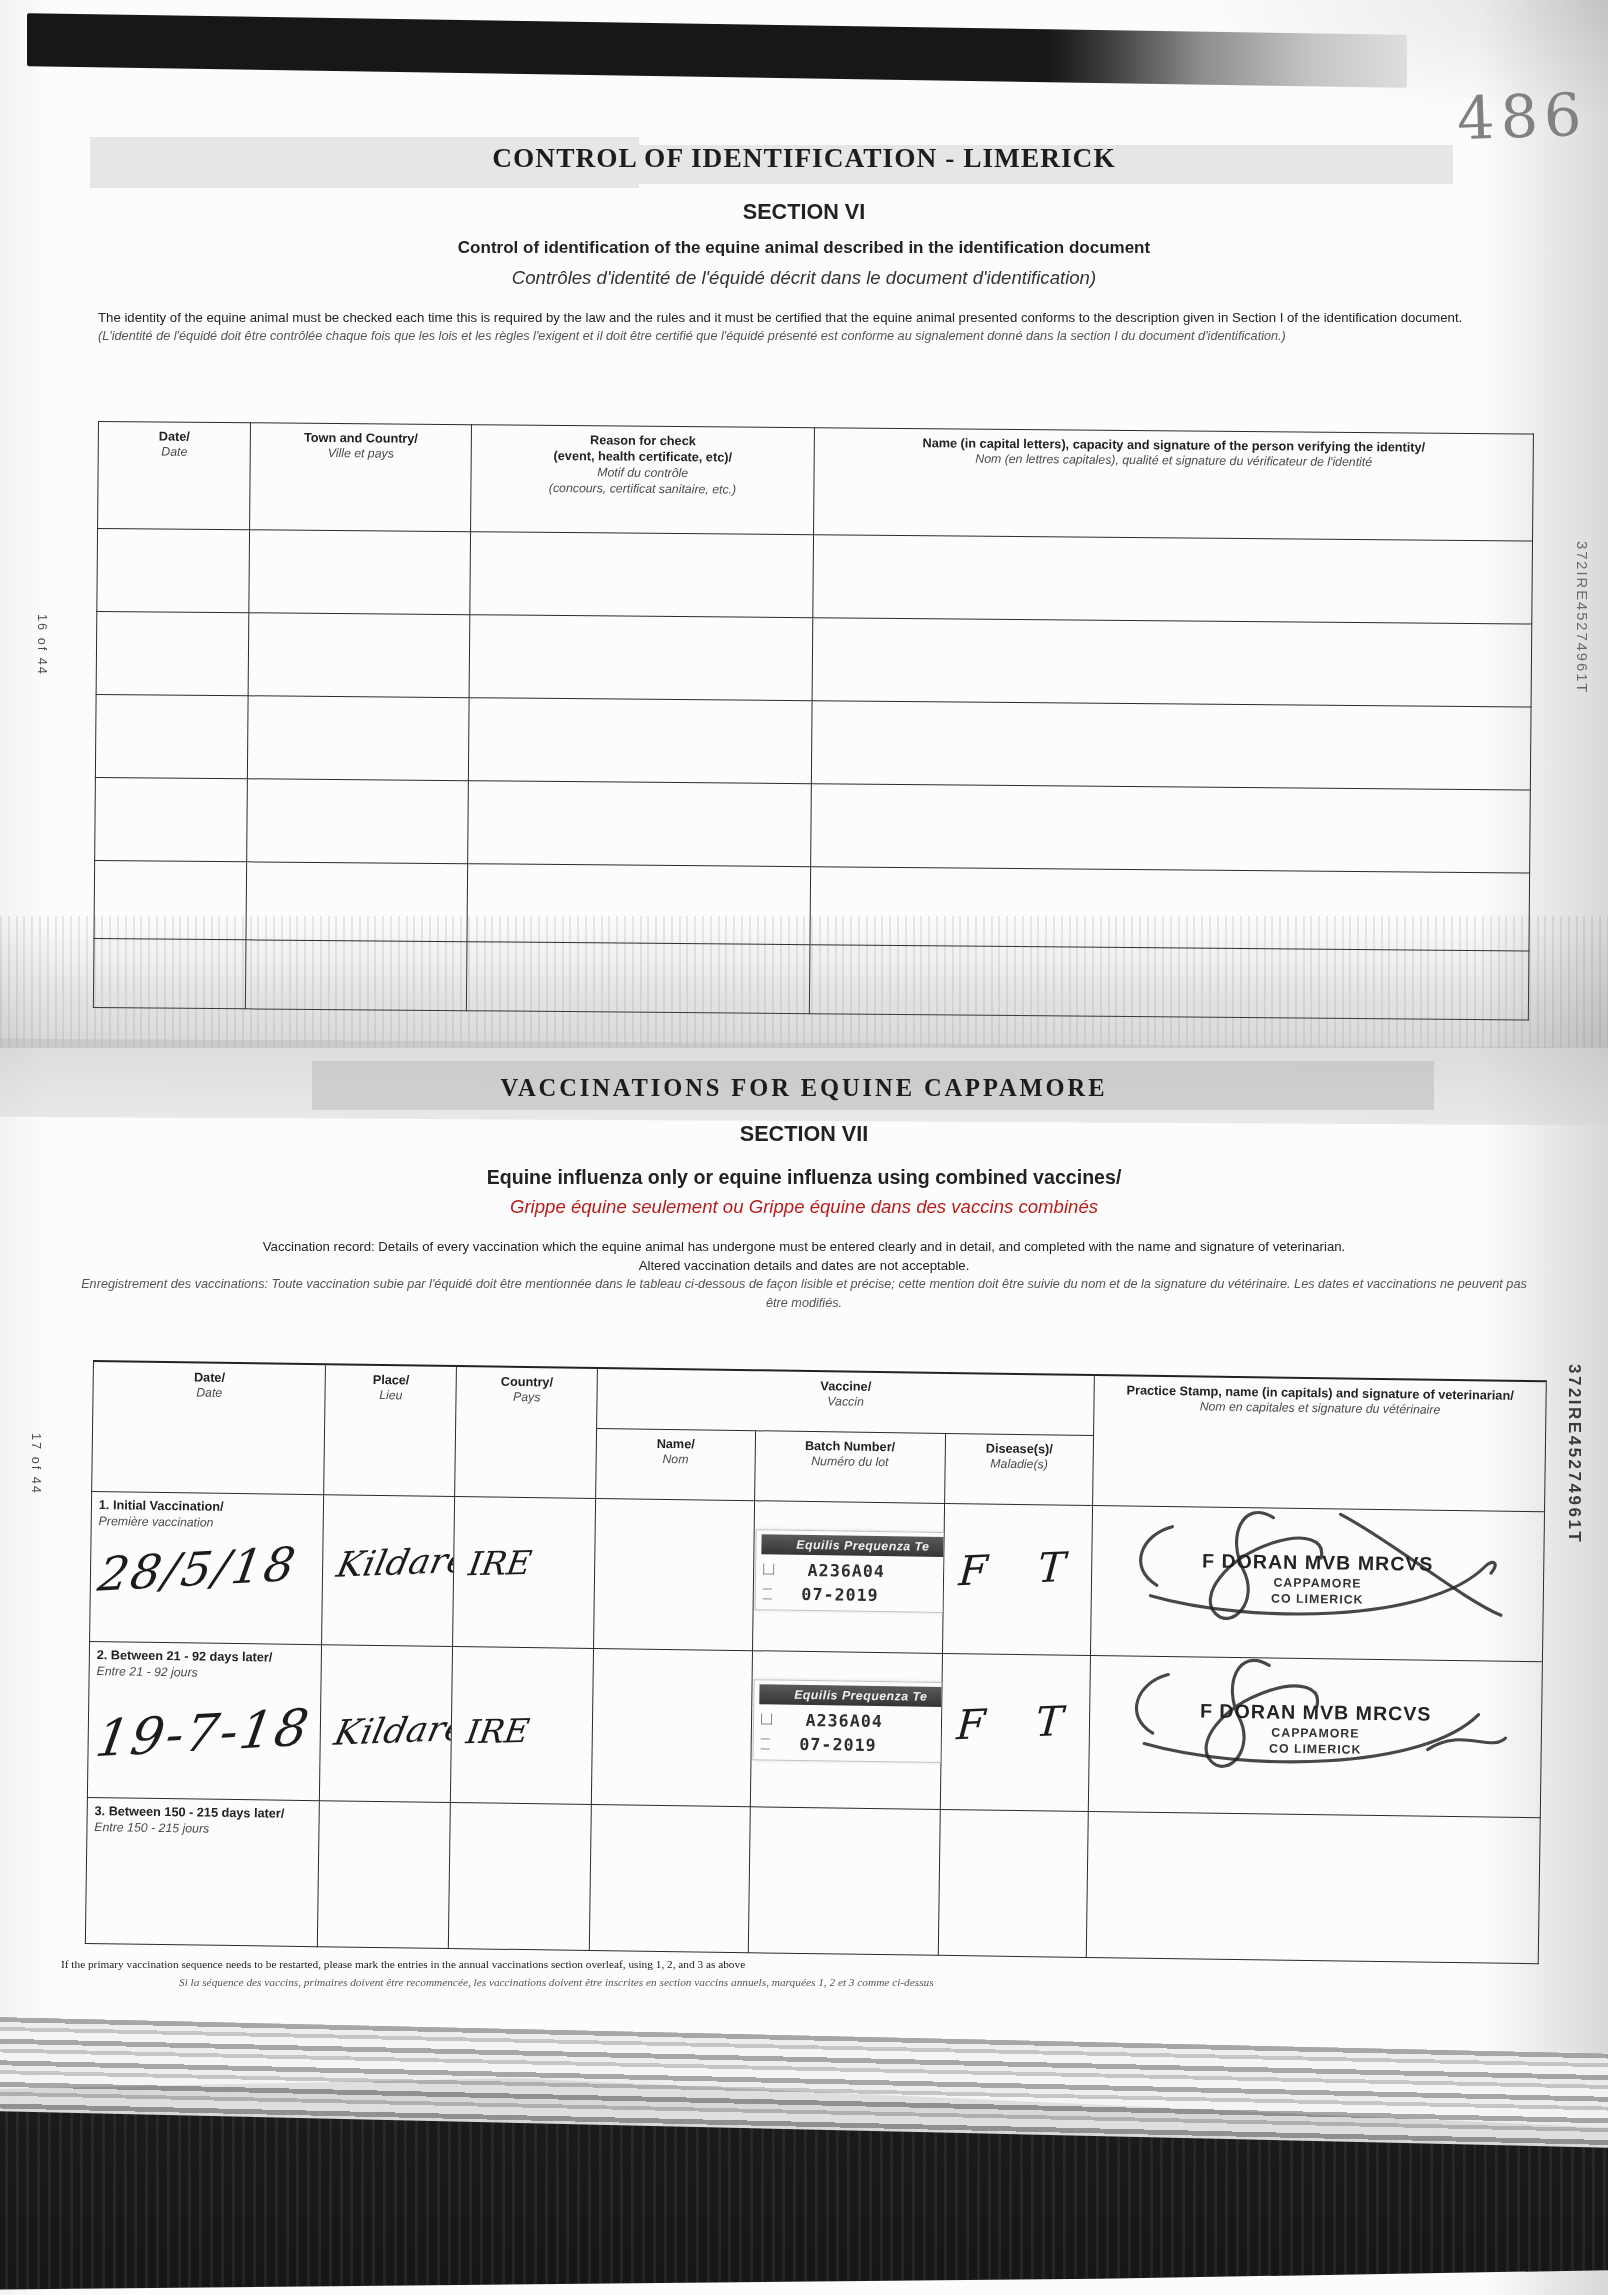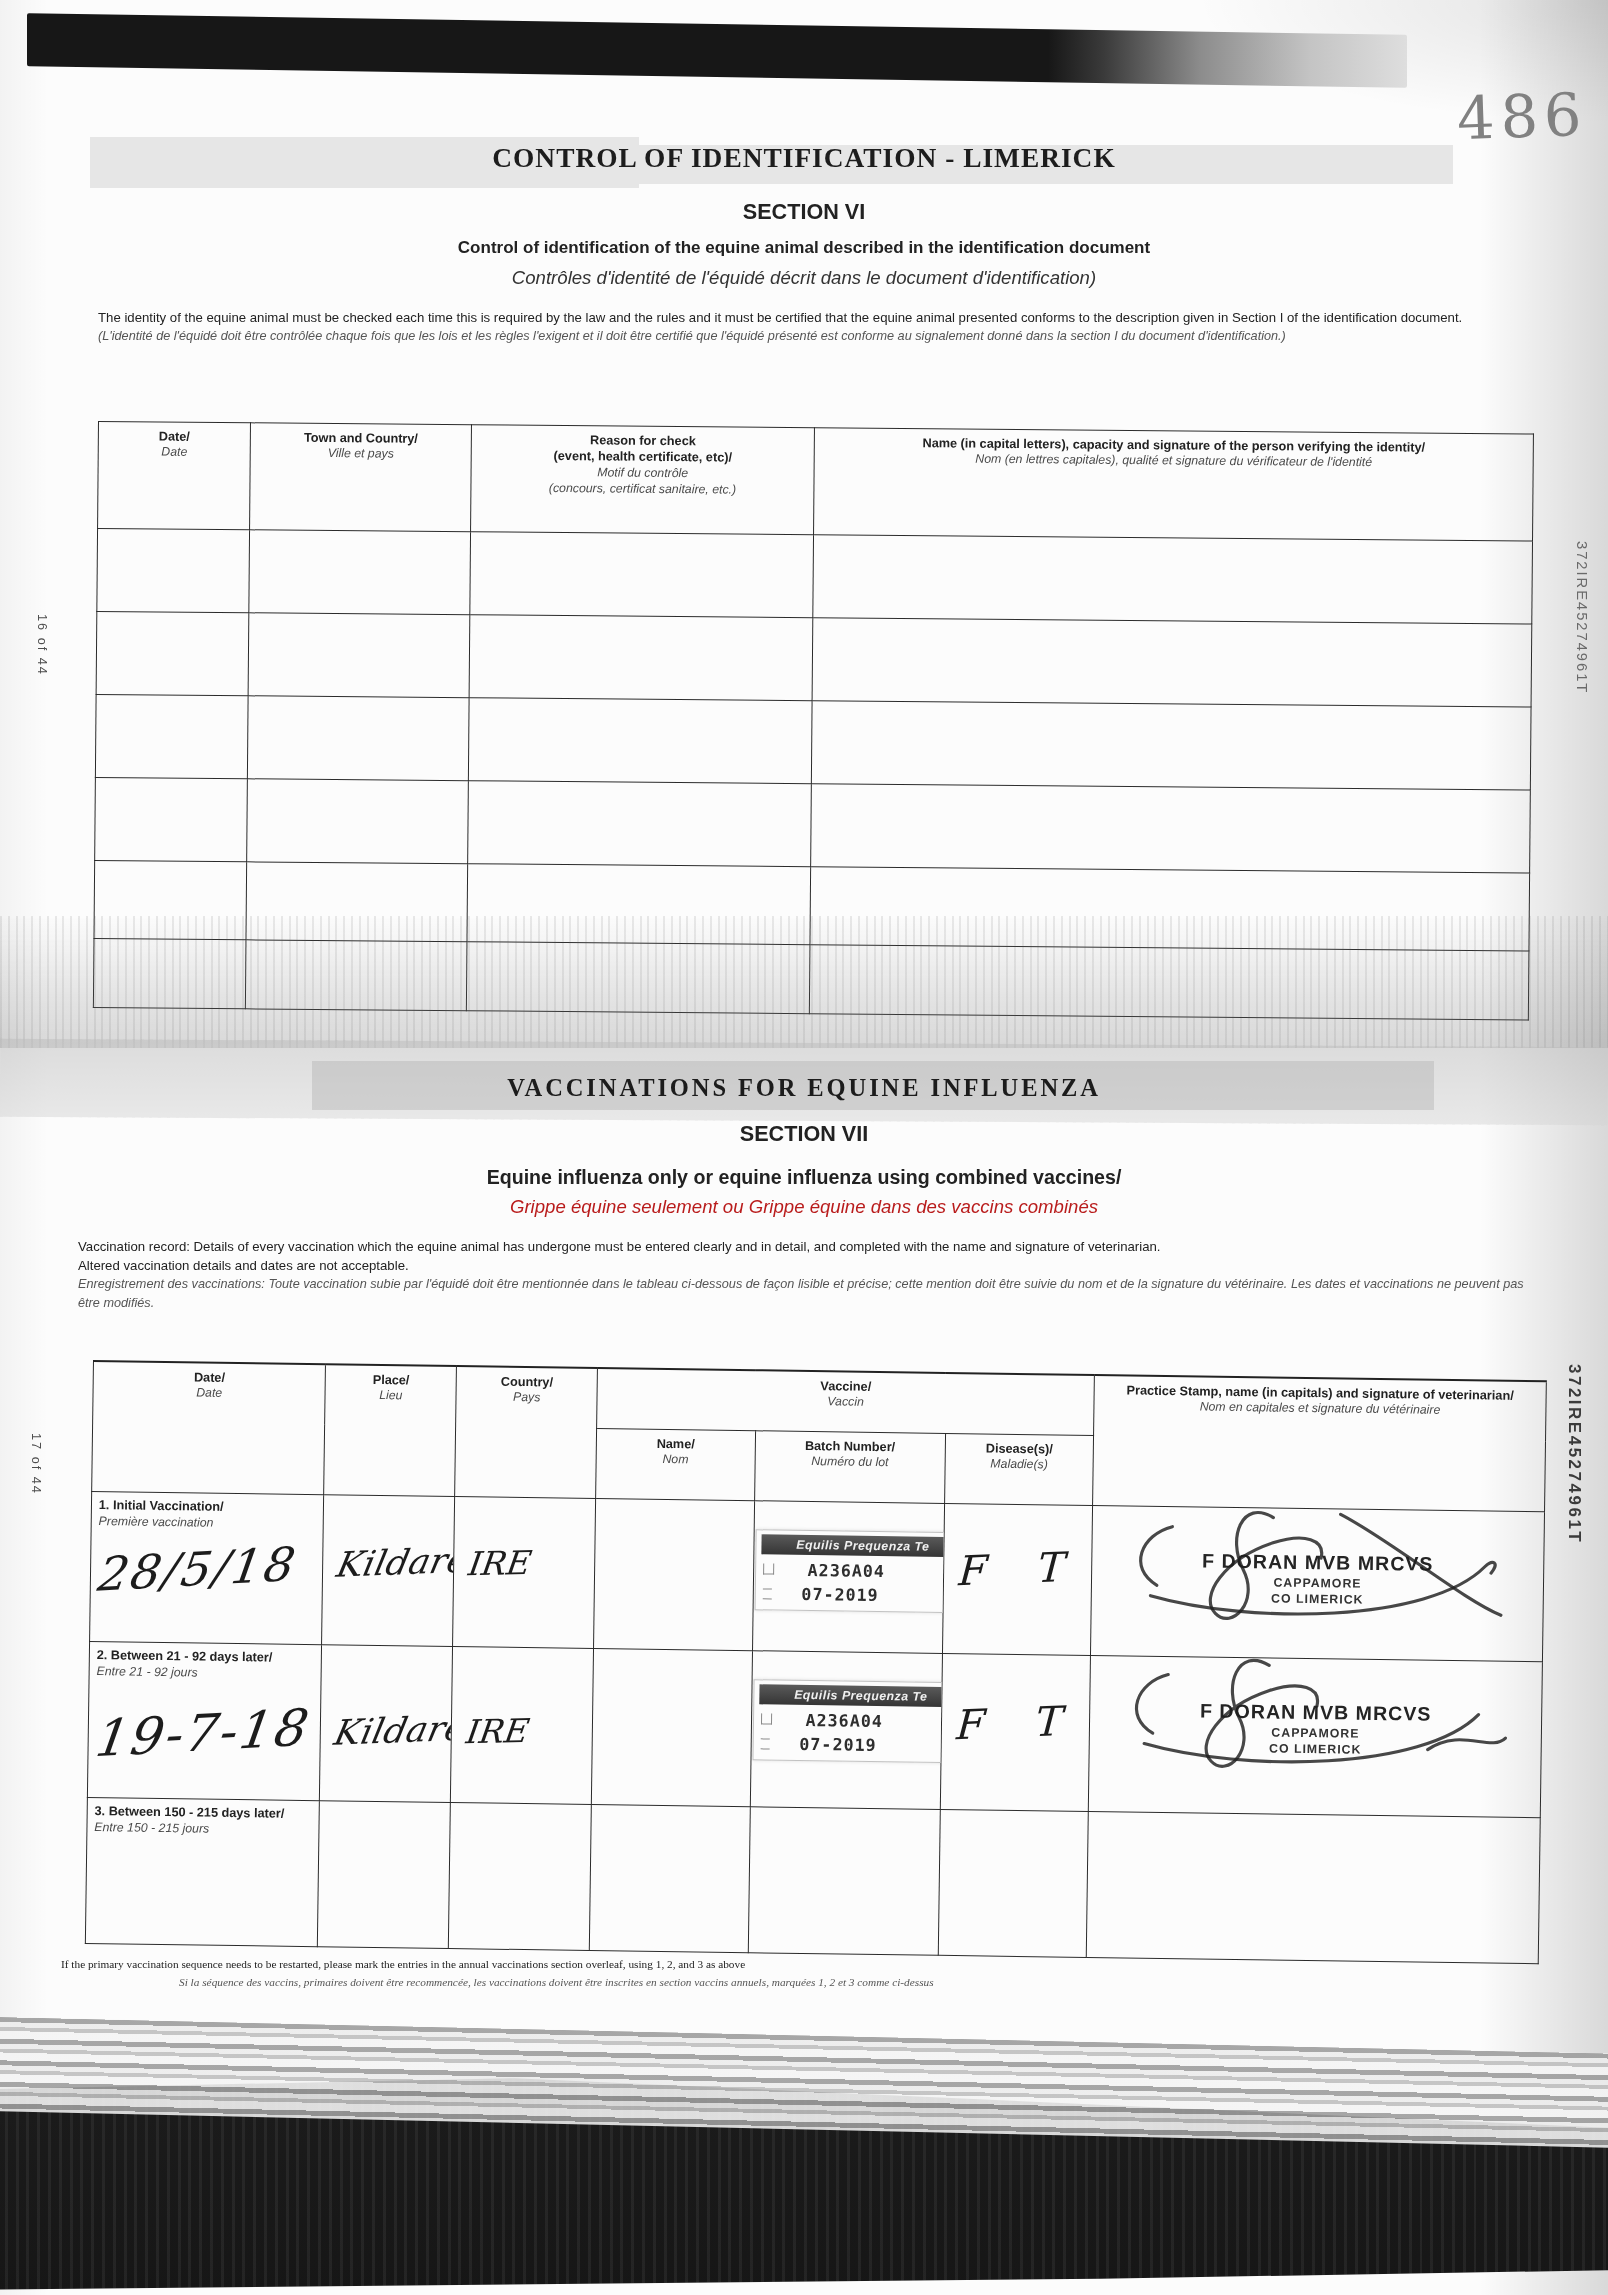--- a/index.html
+++ b/index.html
@@ -78,21 +78,21 @@
   .hdr-fr{font-size:12.3px;font-style:italic;color:#4a4a4a;line-height:1.3;}
   .check-table-wrap{left:98px;top:421px;width:1436px;z-index:2;transform:rotate(0.5deg);transform-origin:top left;}
   .check-table th{height:94px;text-align:center;}
   .check-table .er1{height:83px;} .check-table .er2{height:83px;} .check-table .er3{height:83px;}
   .check-table .er4{height:83px;} .check-table .er5{height:78px;} .check-table .er6{height:69px;}
 
   .s7-title{top:1074px;font-family:"Liberation Serif",serif;font-size:24.5px;font-weight:600;letter-spacing:2.9px;color:#1c1c1c;z-index:6;}
   .s7-section{top:1121px;font-size:21.6px;font-weight:bold;z-index:6;}
   .s7-head-en{top:1166px;font-size:19.6px;font-weight:bold;z-index:2;}
   .s7-head-fr{top:1196px;font-size:18.6px;font-style:italic;color:#b91c1c;z-index:2;}
-  .s7-intro{left:78px;top:1237px;width:1470px;font-size:13.2px;line-height:1.45;z-index:2;}
+  .s7-intro{left:69px;top:1237px;width:1470px;text-align:center;font-size:13.2px;line-height:1.45;z-index:2;}
   .s7-intro .fr{font-style:italic;color:#555;font-size:12.7px;}
 
   .vac-table-wrap{left:93px;top:1360px;width:1454px;z-index:2;transform:rotate(0.8deg);transform-origin:top left;}
   .vac-table thead tr:first-child th{height:47px;text-align:center;border-top:2.5px solid #222;}
   .vac-table thead tr:last-child th{height:57px;text-align:center;}
   .vac-table td{position:relative;}
   .vac-row-1 td{height:147px;}
   .vac-row-2 td{height:153px;}
   .vac-row-3 td{height:143px;}
   .row-label{padding:4.9px 5.9px 0 5.9px;}
@@ -215,21 +215,21 @@
           </tr>
       </tbody>
     </table>
   </div>
 
   <div class="abs vtext vt-sheet" style="left:35px;top:614px;">16 of 44</div>
   <div class="abs vtext vt-pass-1">372IRE45274961T</div>
   <div class="abs vtext vt-sheet" style="left:29px;top:1433px;">17 of 44</div>
   <div class="abs vtext vt-pass-2">372IRE45274961T</div>
 
-  <div class="abs center s7-title">VACCINATIONS FOR EQUINE INFLUENZA</div>
+  <div class="abs center s7-title">VACCINATIONS FOR EQUINE CAPPAMORE</div>
   <div class="abs center s7-section">SECTION VII</div>
   <div class="abs center s7-head-en">Equine influenza only or equine influenza using combined vaccines/</div>
   <div class="abs center s7-head-fr">Grippe équine seulement ou Grippe équine dans des vaccins combinés</div>
   <div class="abs s7-intro">
     <div>Vaccination record: Details of every vaccination which the equine animal has undergone must be entered clearly and in detail, and completed with the name and signature of veterinarian.</div>
     <div>Altered vaccination details and dates are not acceptable.</div>
     <div class="fr">Enregistrement des vaccinations: Toute vaccination subie par l'équidé doit être mentionnée dans le tableau ci-dessous de façon lisible et précise; cette mention doit être suivie du nom et de la signature du vétérinaire. Les dates et vaccinations ne peuvent pas être modifiés.</div>
   </div>
 
   <div class="abs vac-table-wrap">

